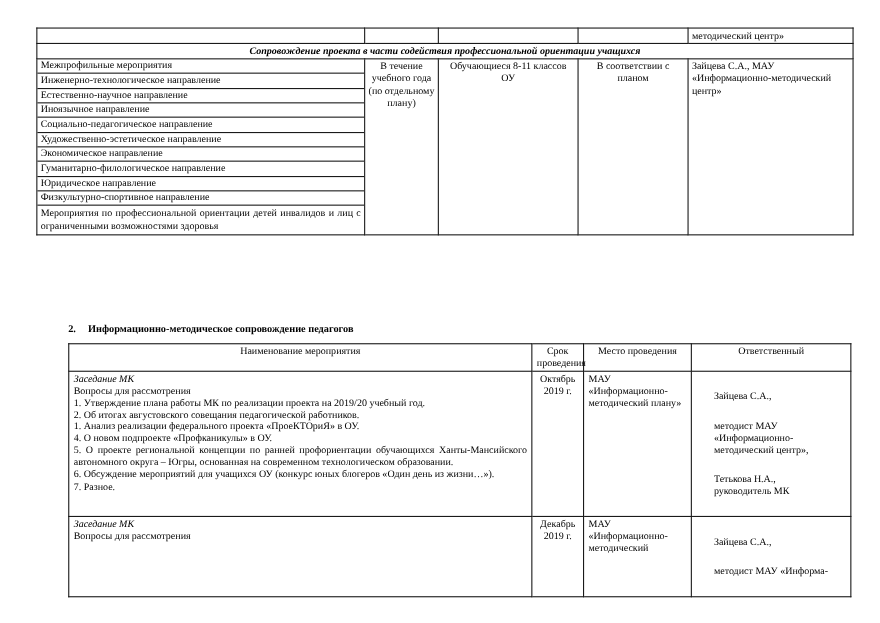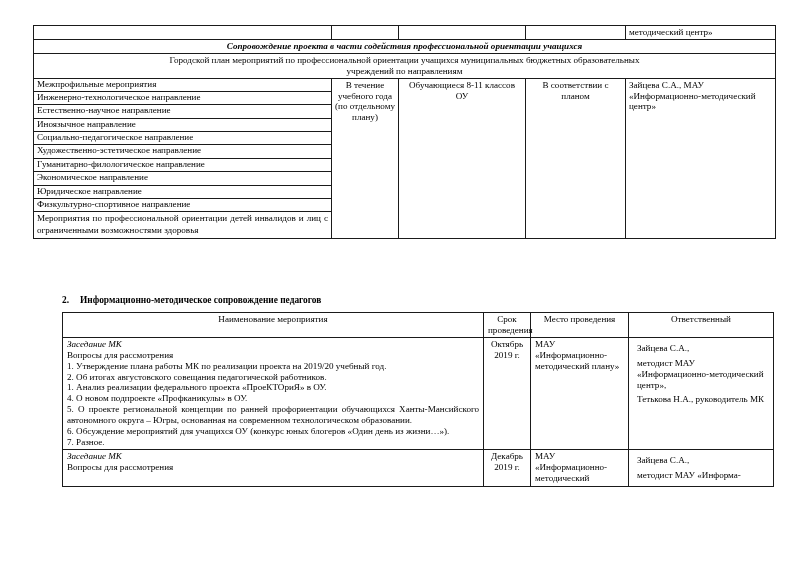--- a/index.html
+++ b/index.html
@@ -115,21 +115,21 @@
   .just {
     text-align: justify;
     text-justify: inter-word;
   }
   .just p {
     margin: 0;
     text-align: justify;
   }
   .just p.last { text-align: left; }
   .ital { font-style: italic; }
-  .cell-lines p { margin: 4px; }
+  .cell-lines p { margin: 16px; }
 </style>
 </head>
 <body>
 
 <div class="page">
 
   <table class="doc" id="table-one">
     <colgroup>
       <col style="width:298px">
       <col style="width:67px">
@@ -142,26 +142,20 @@
         <td></td>
         <td></td>
         <td></td>
         <td></td>
         <td>методический центр»</td>
       </tr>
       <tr>
         <td colspan="5" class="c-italic-center">Сопровождение проекта в части содействия профессиональной ориентации учащихся</td>
       </tr>
       <tr>
-        <td colspan="5" class="c-center-just">
-          <div>Городской план мероприятий по профессиональной ориентации учащихся муниципальных бюджетных образовательных</div>
-          <div>учреждений по направлениям</div>
-        </td>
-      </tr>
-      <tr>
         <td class="inner-wrap">
           <table class="inner">
             <tbody id="directions-body">
                 <tr>
                   <td>Межпрофильные мероприятия</td>
                 </tr>
                 <tr>
                   <td>Инженерно-технологическое направление</td>
                 </tr>
                 <tr>
@@ -170,24 +164,24 @@
                 <tr>
                   <td>Иноязычное направление</td>
                 </tr>
                 <tr>
                   <td>Социально-педагогическое направление</td>
                 </tr>
                 <tr>
                   <td>Художественно-эстетическое направление</td>
                 </tr>
                 <tr>
+                  <td>Экономическое направление</td>
+                </tr>
+                <tr>
                   <td>Гуманитарно-филологическое направление</td>
-                </tr>
-                <tr>
-                  <td>Экономическое направление</td>
                 </tr>
                 <tr>
                   <td>Юридическое направление</td>
                 </tr>
                 <tr>
                   <td>Физкультурно-спортивное направление</td>
                 </tr>
                 <tr>
                   <td style="height: 24px; line-height: 1.3; text-align: justify; vertical-align: top; padding-top: 1px;">Мероприятия по профессиональной ориентации детей инвалидов и лиц с ограниченными возможностями здоровья</td>
                 </tr>

